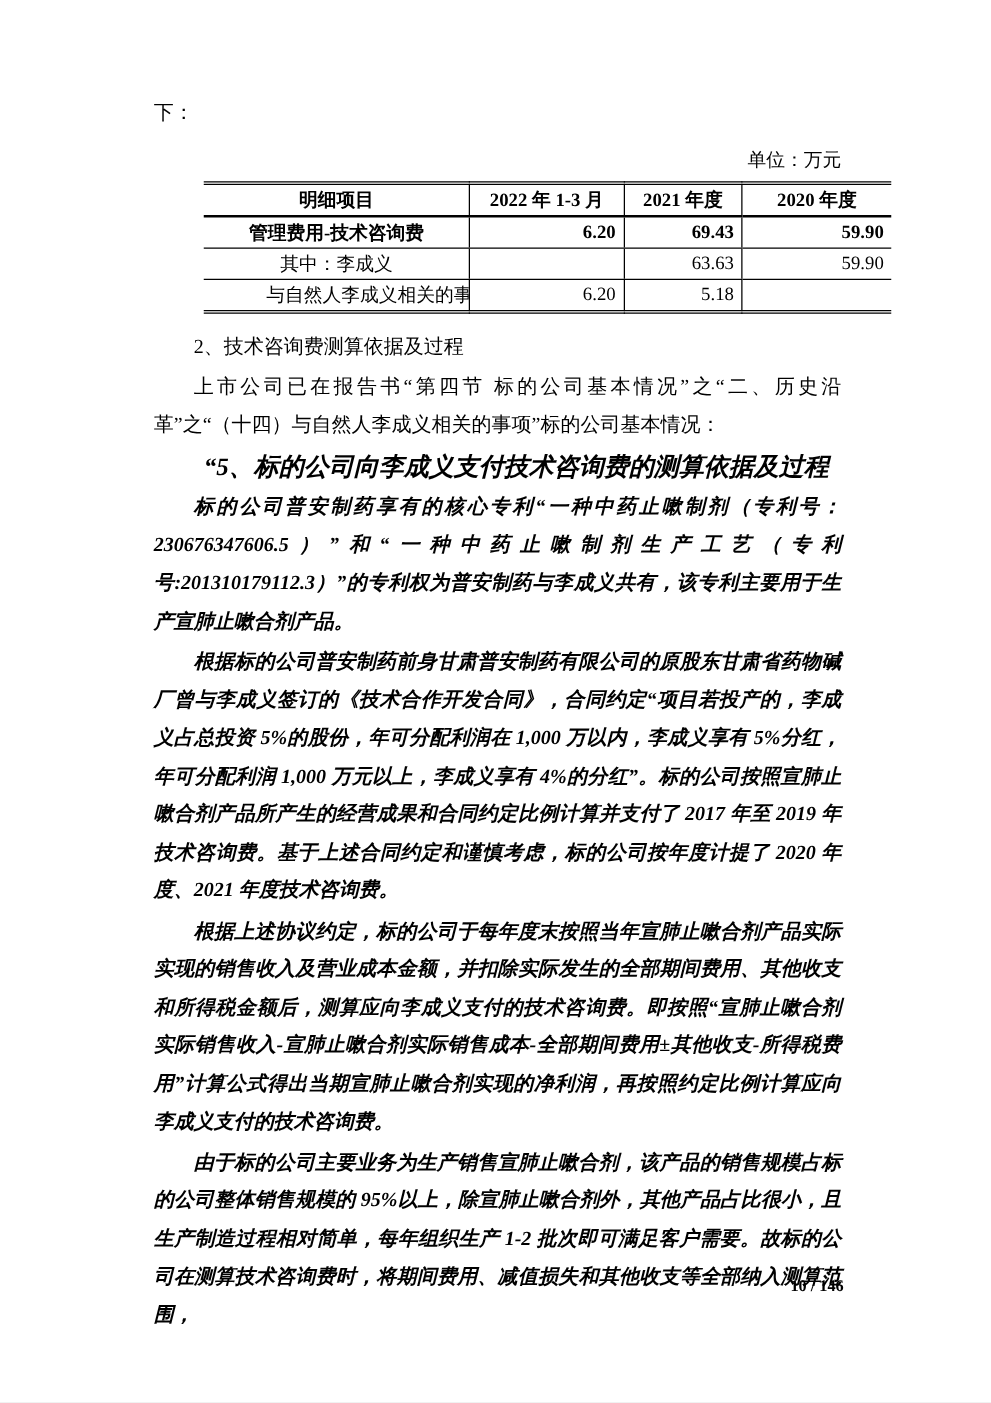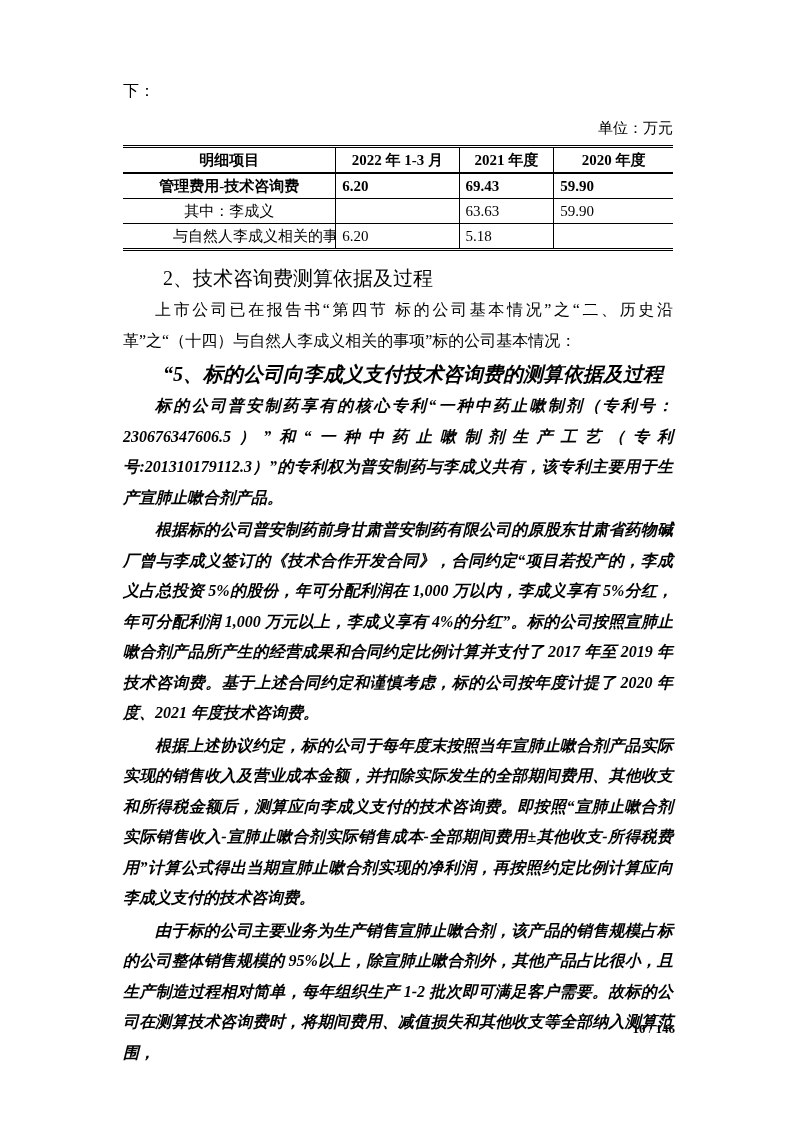--- a/index.html
+++ b/index.html
@@ -31,20 +31,21 @@
     margin-top: 17px;
     margin-bottom: 7px;
   }
 
   table.fin-table {
     width: 100%;
     border-collapse: collapse;
     table-layout: fixed;
     border-top: 3px double #000;
     border-bottom: 3px double #000;
+    margin-left: 40px;
   }
   .fin-table col.c-item  { width: 38.7%; }
   .fin-table col.c-2022  { width: 22.4%; }
   .fin-table col.c-2021  { width: 17.2%; }
   .fin-table col.c-2020  { width: 21.7%; }
 
   .fin-table th, .fin-table td {
     font-size: 15px;
     padding: 2px 6px;
     height: 20px;
@@ -54,26 +55,26 @@
   .fin-table thead th {
     font-weight: bold;
     text-align: center;
     border-bottom: 2px solid #000;
   }
   .fin-table td { border-bottom: 1px solid #000; }
   .fin-table tbody tr:last-child td { border-bottom: none; }
   .fin-table th + th, .fin-table td + td { border-left: 1px solid #000; }
 
   .fin-table td.lbl { text-align: center; }
-  .fin-table td.num { text-align: left; }
+  .fin-table td.num { text-align: right; }
   .fin-table tr.row-bold td { font-weight: bold; }
   .fin-table td.indent { padding-left: 50px; }
 
   .h2 {
-    font-size: 20px;
+    font-size: 16px;
     line-height: 30px;
     text-indent: 2em;
     margin: 12px 0 0 0;
     font-weight: normal;
   }
 
   .para {
     font-size: 16px;
     line-height: 30.5px;
     text-indent: 2em;

